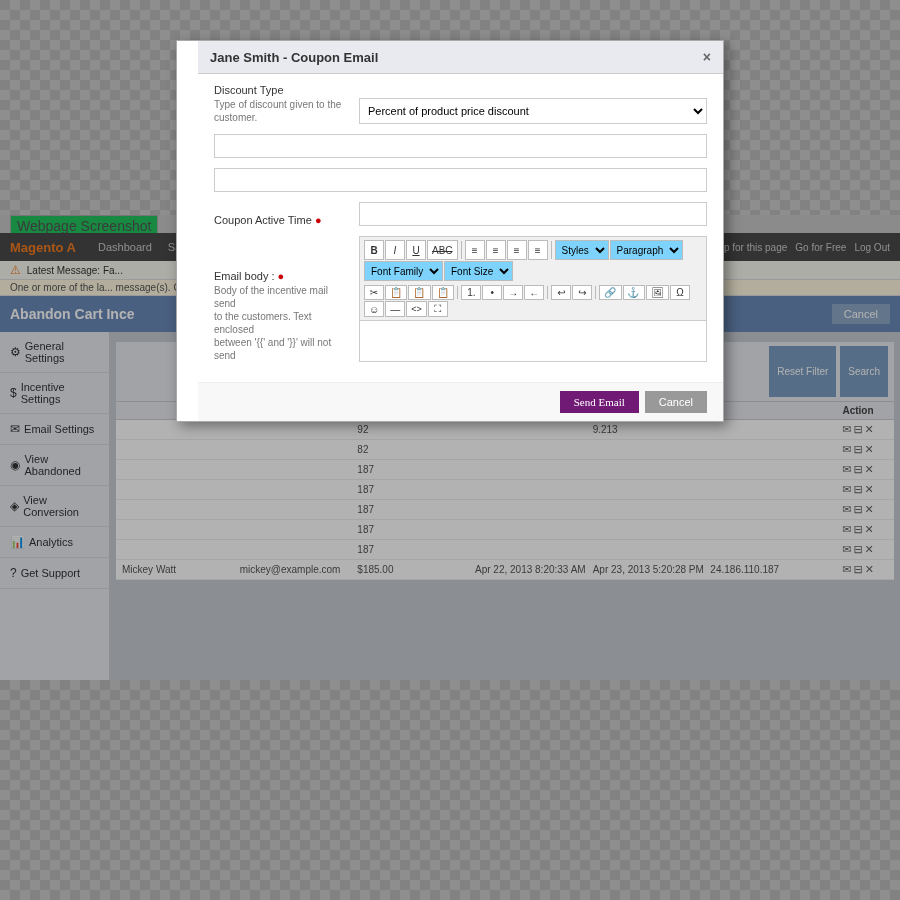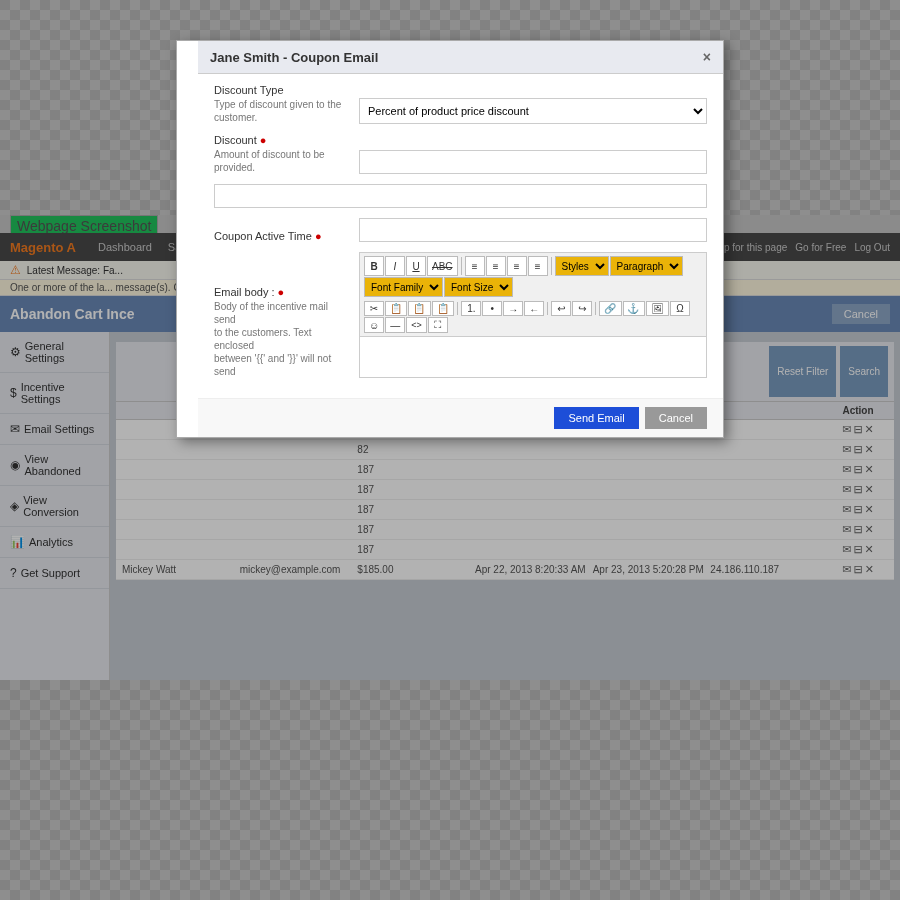--- a/index.html
+++ b/index.html
@@ -356,21 +356,21 @@
       min-width: 20px;
       text-align: center;
     }
     .rte-btn.bold { font-weight: bold; }
     .rte-btn.italic { font-style: italic; }
     .rte-btn.underline { text-decoration: underline; }
     .rte-select {
       height: 20px;
       font-size: 10px;
       border: 1px solid #bbb;
-      background: #eab308;
+      background: #7dd3fc;
       padding: 0 2px;
     }
     .rte-separator {
       width: 1px;
       background: #bbb;
       margin: 1px 2px;
     }
     .rte-content {
       min-height: 50px;
       padding: 4px;
@@ -378,26 +378,27 @@
 
     .modal-footer {
       display: flex;
       justify-content: flex-end;
       gap: 6px;
       padding: 8px 16px;
       border-top: 1px solid #eee;
       background: #f8f8f8;
     }
     .btn-send {
-      background: #1d4ed8;
+      background: #701a75;
       color: white;
       border: none;
       padding: 5px 14px;
       font-size: 11px;
       cursor: pointer;
+      font-family: Liberation Serif, serif;
     }
     .btn-cancel {
       background: #999;
       color: white;
       border: none;
       padding: 5px 14px;
       font-size: 11px;
       cursor: pointer;
     }
 
@@ -608,30 +609,20 @@
         <div class="form-control-col">
           <select class="form-select">
             <option>Percent of product price discount</option>
             <option>Fixed amount discount</option>
             <option>Buy X get Y free</option>
           </select>
         </div>
       </div>
 
       <div class="form-row">
-        <div class="form-label-col">
-          <div class="form-label">
-            <span>Discount</span>
-            <span class="required"> ●</span>
-          </div>
-          <div class="form-hint">
-            <span>Amount of discount to be</span><br>
-            <span>provided.</span>
-          </div>
-        </div>
         <div class="form-control-col">
           <input type="text" class="form-input" style="">
         </div>
       </div>
 
       <div class="form-row">
         <div class="form-control-col">
           <input type="text" class="form-input" style="">
         </div>
       </div>

